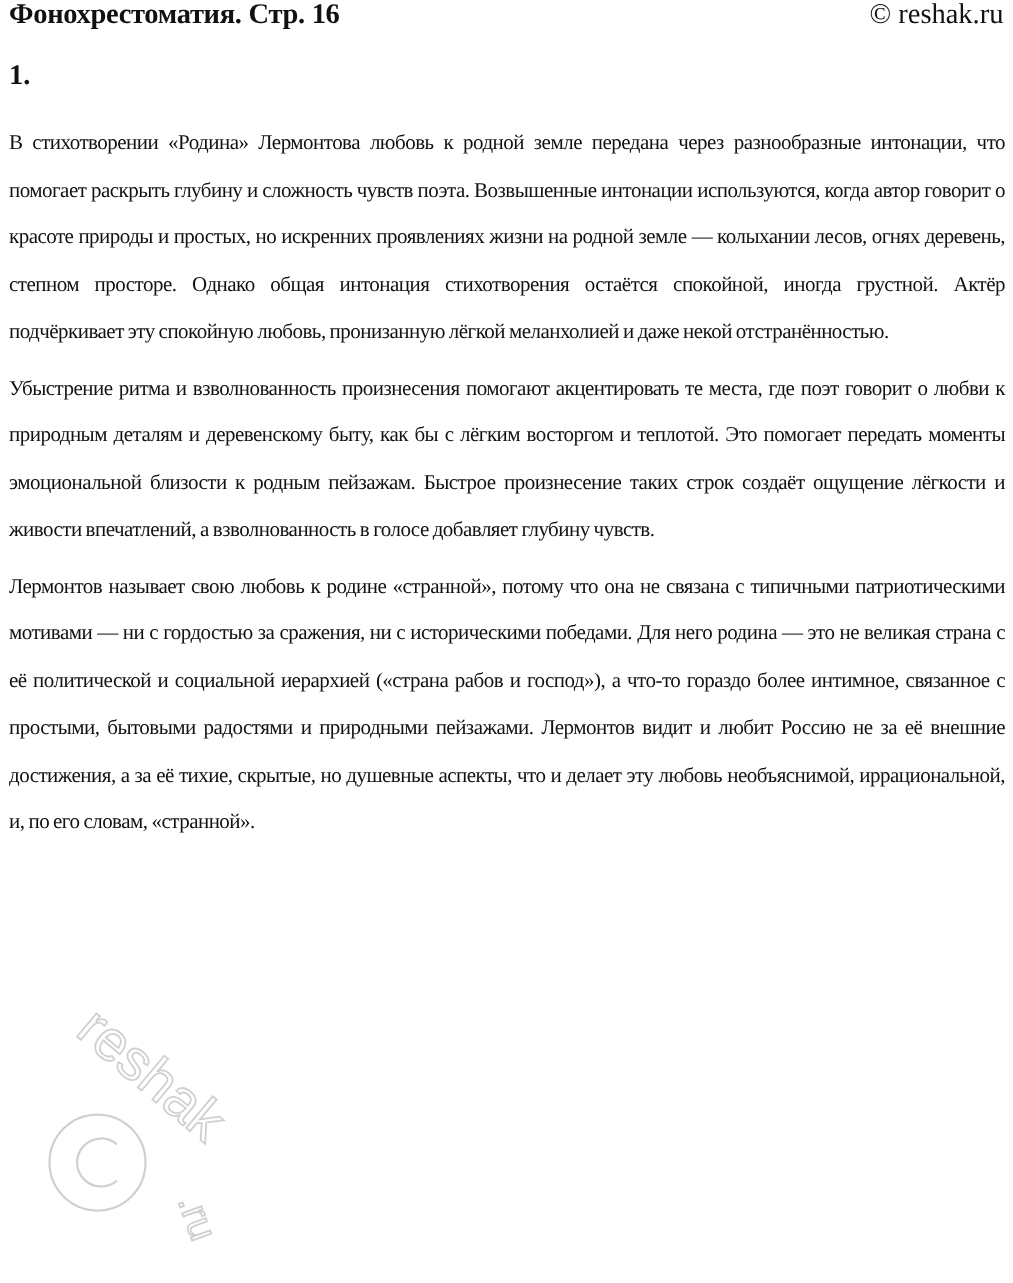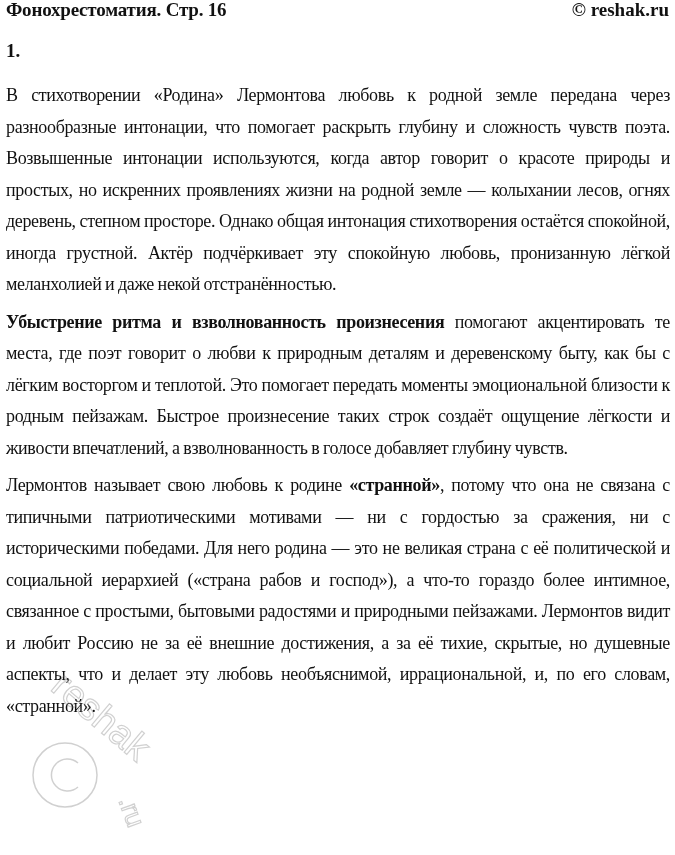--- a/index.html
+++ b/index.html
@@ -26,46 +26,46 @@
       align-items: flex-start;
       font-size: 19px;
       line-height: 20px;
       gap: 24px;
     }
     .header .title {
       font-weight: bold;
       letter-spacing: -0.2px;
     }
     .header .source {
-      font-weight: bold;
+      font-weight: normal;
     }
     .task-number {
       position: absolute;
       top: 40px;
       left: 6px;
       font-size: 19px;
       font-weight: bold;
       line-height: 22px;
     }
     .content {
       position: absolute;
       top: 80px;
       left: 6px;
       width: 664px;
     }
     .content p {
       margin: 0 0 6px 0;
-      font-size: 18px;
+      font-size: 14px;
       line-height: 31.5px;
       text-align: justify;
       letter-spacing: -0.35px;
       word-spacing: -0.5px;
     }
     .content p b {
-      font-weight: bold;
+      font-weight: normal;
     }
     .p1 { margin-top: 0; }
     .p2 { margin-top: 0; }
     .watermark {
       position: absolute;
       left: 20px;
       top: 655px;
       width: 150px;
       height: 200px;
       pointer-events: none;

